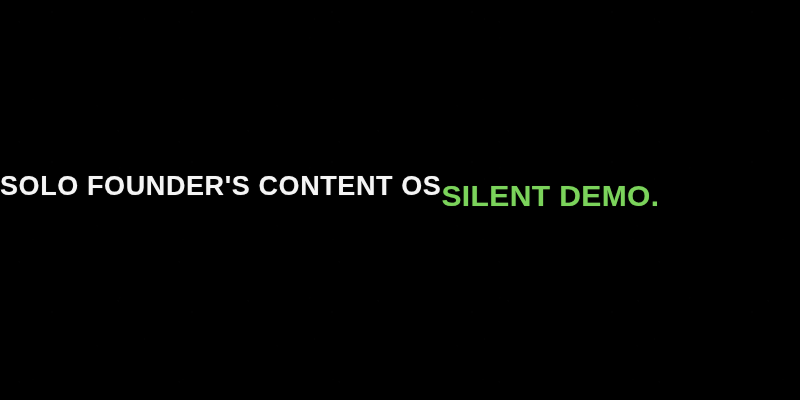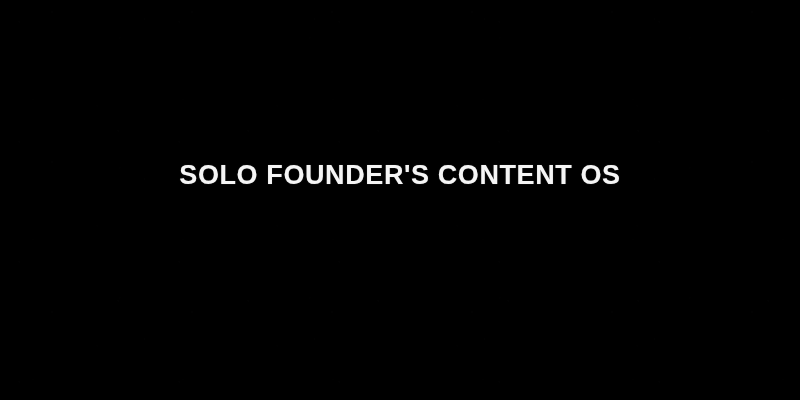--- a/index.html
+++ b/index.html
@@ -43,21 +43,21 @@
                      150px 140px, 180px 120px, 130px 170px;
   }
 
   
   .text-block {
     position: absolute;
     left: 0;
     right: 0;
     top: 160px;
     display: flex;
-    flex-direction: column;
+    flex-direction: row;
     align-items: center;
     justify-content: flex-start;
     text-align: center;
   }
 
   .headline {
     display: block;
     color: #F5F5F5;
     font-family: "Liberation Sans", sans-serif;
     font-size: 27px;
@@ -84,15 +84,16 @@
 </style>
 </head>
 <body>
 
 <div class="title-card" style="background: rgb(0, 0, 0);">
 
   <div class="grain-overlay"></div>
 
   <div class="text-block">
     <span class="headline" style="color: rgb(245, 245, 245);">SOLO FOUNDER'S CONTENT OS</span>
+    <span class="subline" style="color: rgb(123, 211, 91);">SILENT DEMO.</span>
   </div>
 
 </div>
 
 </body></html>

